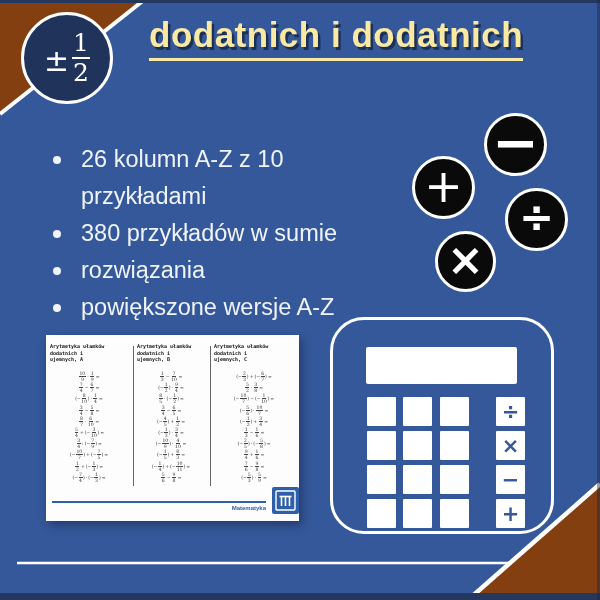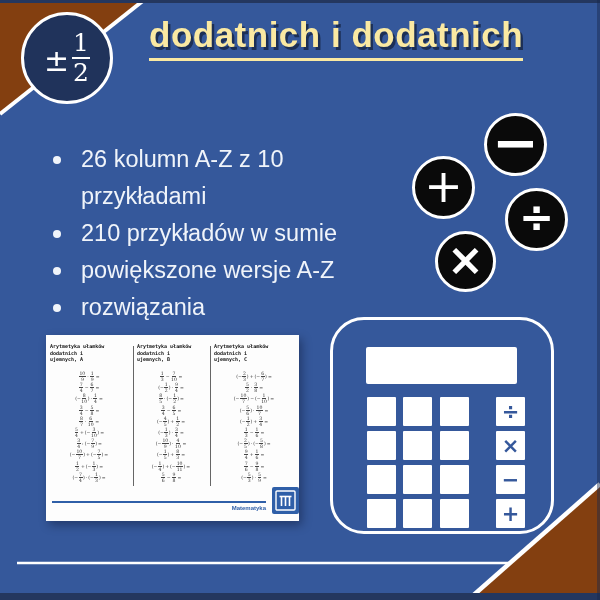--- a/index.html
+++ b/index.html
@@ -104,23 +104,23 @@
       <span class="den">2</span>
     </span>
   </div>
 
   <div id="title">
     <span class="tline"><span>dodatnich i dodatnich</span></span>
   </div>
 
   <ul id="features">
       <li>26 kolumn A-Z z 10 przykładami</li>
-      <li>210 przykładów w sumie</li>
+      <li>380 przykładów w sumie</li>
+      <li>rozwiązania</li>
       <li>powiększone wersje A-Z</li>
-      <li>rozwiązania</li>
     </ul>
 
   <div id="op-circles">
       <div class="opcircle" id="oc-minus">
         <span class="sym">−</span>
       </div>
       <div class="opcircle" id="oc-plus">
         <span class="sym">+</span>
       </div>
       <div class="opcircle" id="oc-divide">

